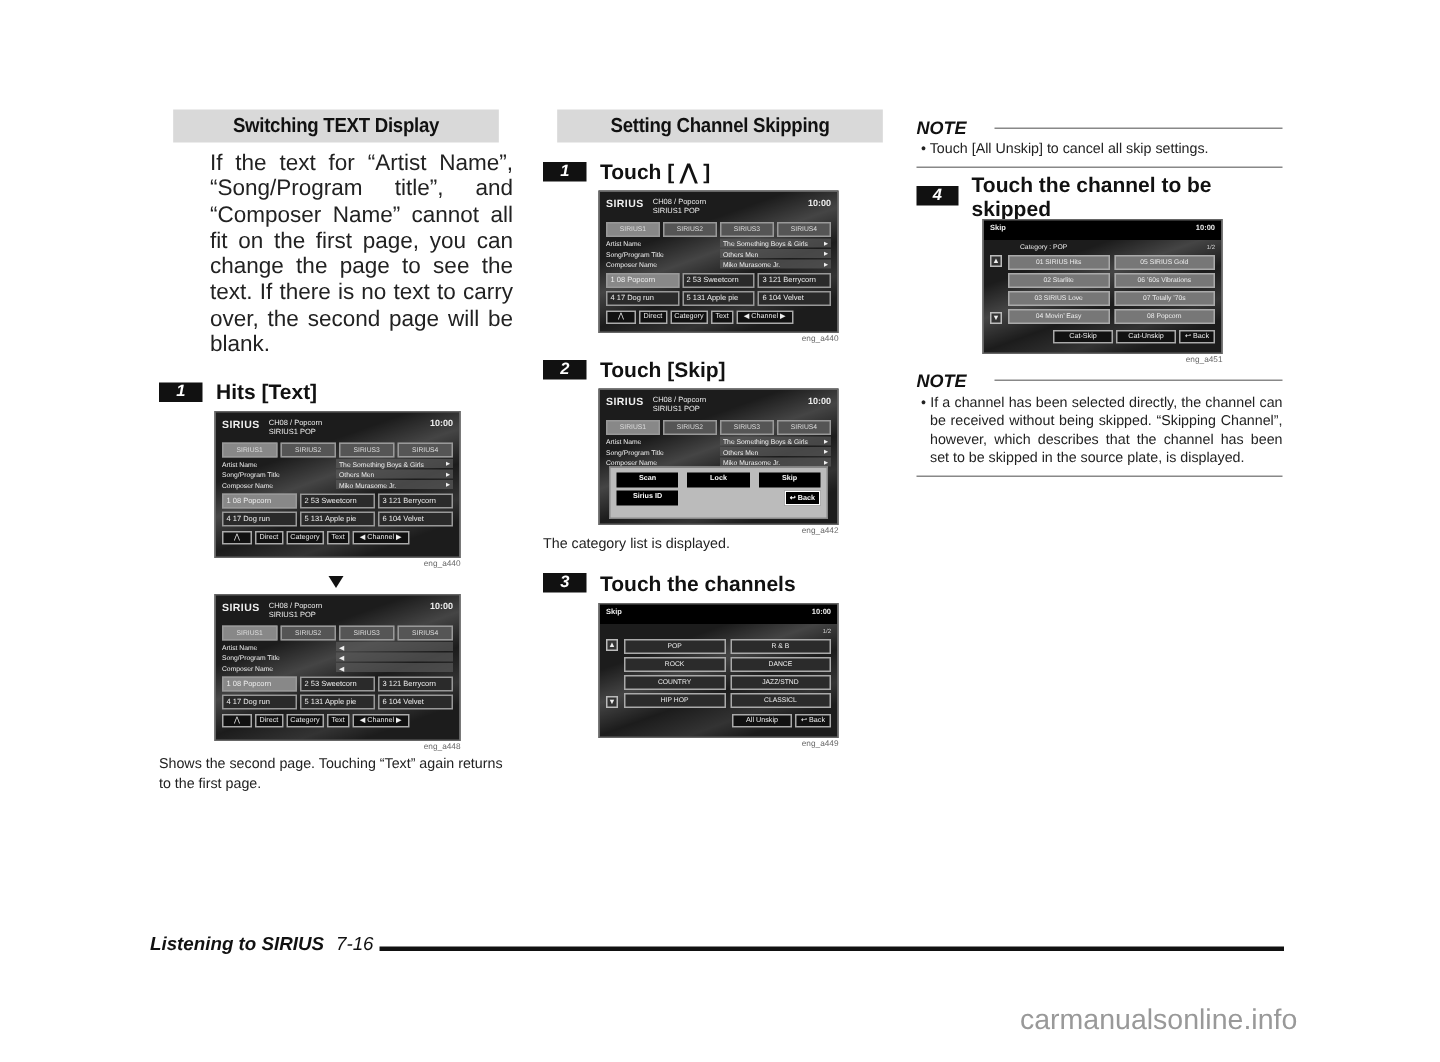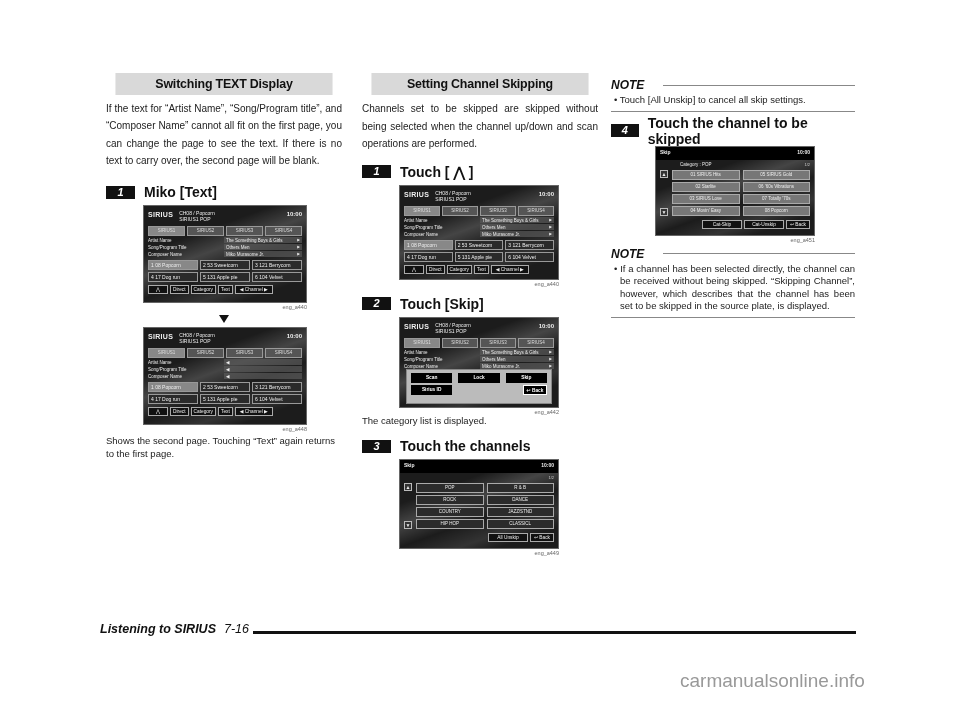--- a/index.html
+++ b/index.html
@@ -9,21 +9,21 @@
   .col { position: absolute; top: 73px; }
   #col1 { left: 106px; width: 236px; }
   #col2 { left: 362px; width: 236px; }
   #col3 { left: 611px; width: 244px; }
 
   .sec-head {
     background: #d9d9d9; height: 22px; line-height: 22px; text-align: center;
     font-family: "Liberation Sans", sans-serif; font-weight: bold; font-size: 13.5px;
     letter-spacing: -0.2px; color: #111; transform: scaleX(0.92);
   }
-  .body-text { font-size: 10px; line-height: 17.3px; text-align: justify; color: #222; margin-top: 5px; }
+  .body-text { font-size: 15px; line-height: 17.3px; text-align: justify; color: #222; margin-top: 5px; margin-left: 34px; }
   .step { display: flex; align-items: center; margin-top: 14px; height: 18px; }
   .badge {
     width: 29px; height: 13px; background: #111; color: #fff; font-size: 11px; font-weight: bold; font-style: italic;
     line-height: 13px; text-align: center; margin-right: 9px;
   }
   .step-title { font-weight: bold; font-size: 14px; color: #111; }
   .small-text { font-size: 9.5px; line-height: 12.5px; color: #222; }
   .fig-id { font-size: 5.5px; color: #666; text-align: right; margin-top: 1px; }
 
   
@@ -85,21 +85,21 @@
 </style>
 </head>
 <body>
 
 <div id="col1" class="col">
   <div class="sec-head">Switching TEXT Display</div>
   <div class="body-text">If the text for “Artist Name”, “Song/Program title”, and “Composer Name” cannot all fit on the first page, you can change the page to see the text. If there is no text to carry over, the second page will be blank.</div>
 
   <div class="step">
     <span class="badge">1</span>
-    <span class="step-title">Miko [Text]</span>
+    <span class="step-title">Hits [Text]</span>
   </div>
 
   <div style="width:164px;margin:4px 0 0 37px;">
     <div class="screen" style="height:98px;">
       <div class="scr-top">
         <span class="scr-logo">SIRIUS</span>
         <div class="scr-ch">
           <div>CH08 / Popcorn</div>
           <div>SIRIUS1   POP</div>
         </div>
@@ -193,21 +193,20 @@
       </div>
     </div>
     <div class="fig-id">eng_a448</div>
   </div>
 
   <div class="small-text" style="margin-top:3px;">Shows the second page. Touching “Text” again returns to the first page.</div>
 </div>
 
 <div id="col2" class="col">
   <div class="sec-head">Setting Channel Skipping</div>
-  <div class="body-text" style="line-height:17.5px;">Channels set to be skipped are skipped without being selected when the channel up/down and scan operations are performed.</div>
 
   <div class="step" style="margin-top:10px;">
     <span class="badge">1</span>
     <span class="step-title">Touch [ ⋀ ]</span>
   </div>
 
   <div style="width:160px;margin:4px 0 0 37px;">
     <div class="screen" style="height:95px;">
       <div class="scr-top">
         <span class="scr-logo">SIRIUS</span>

